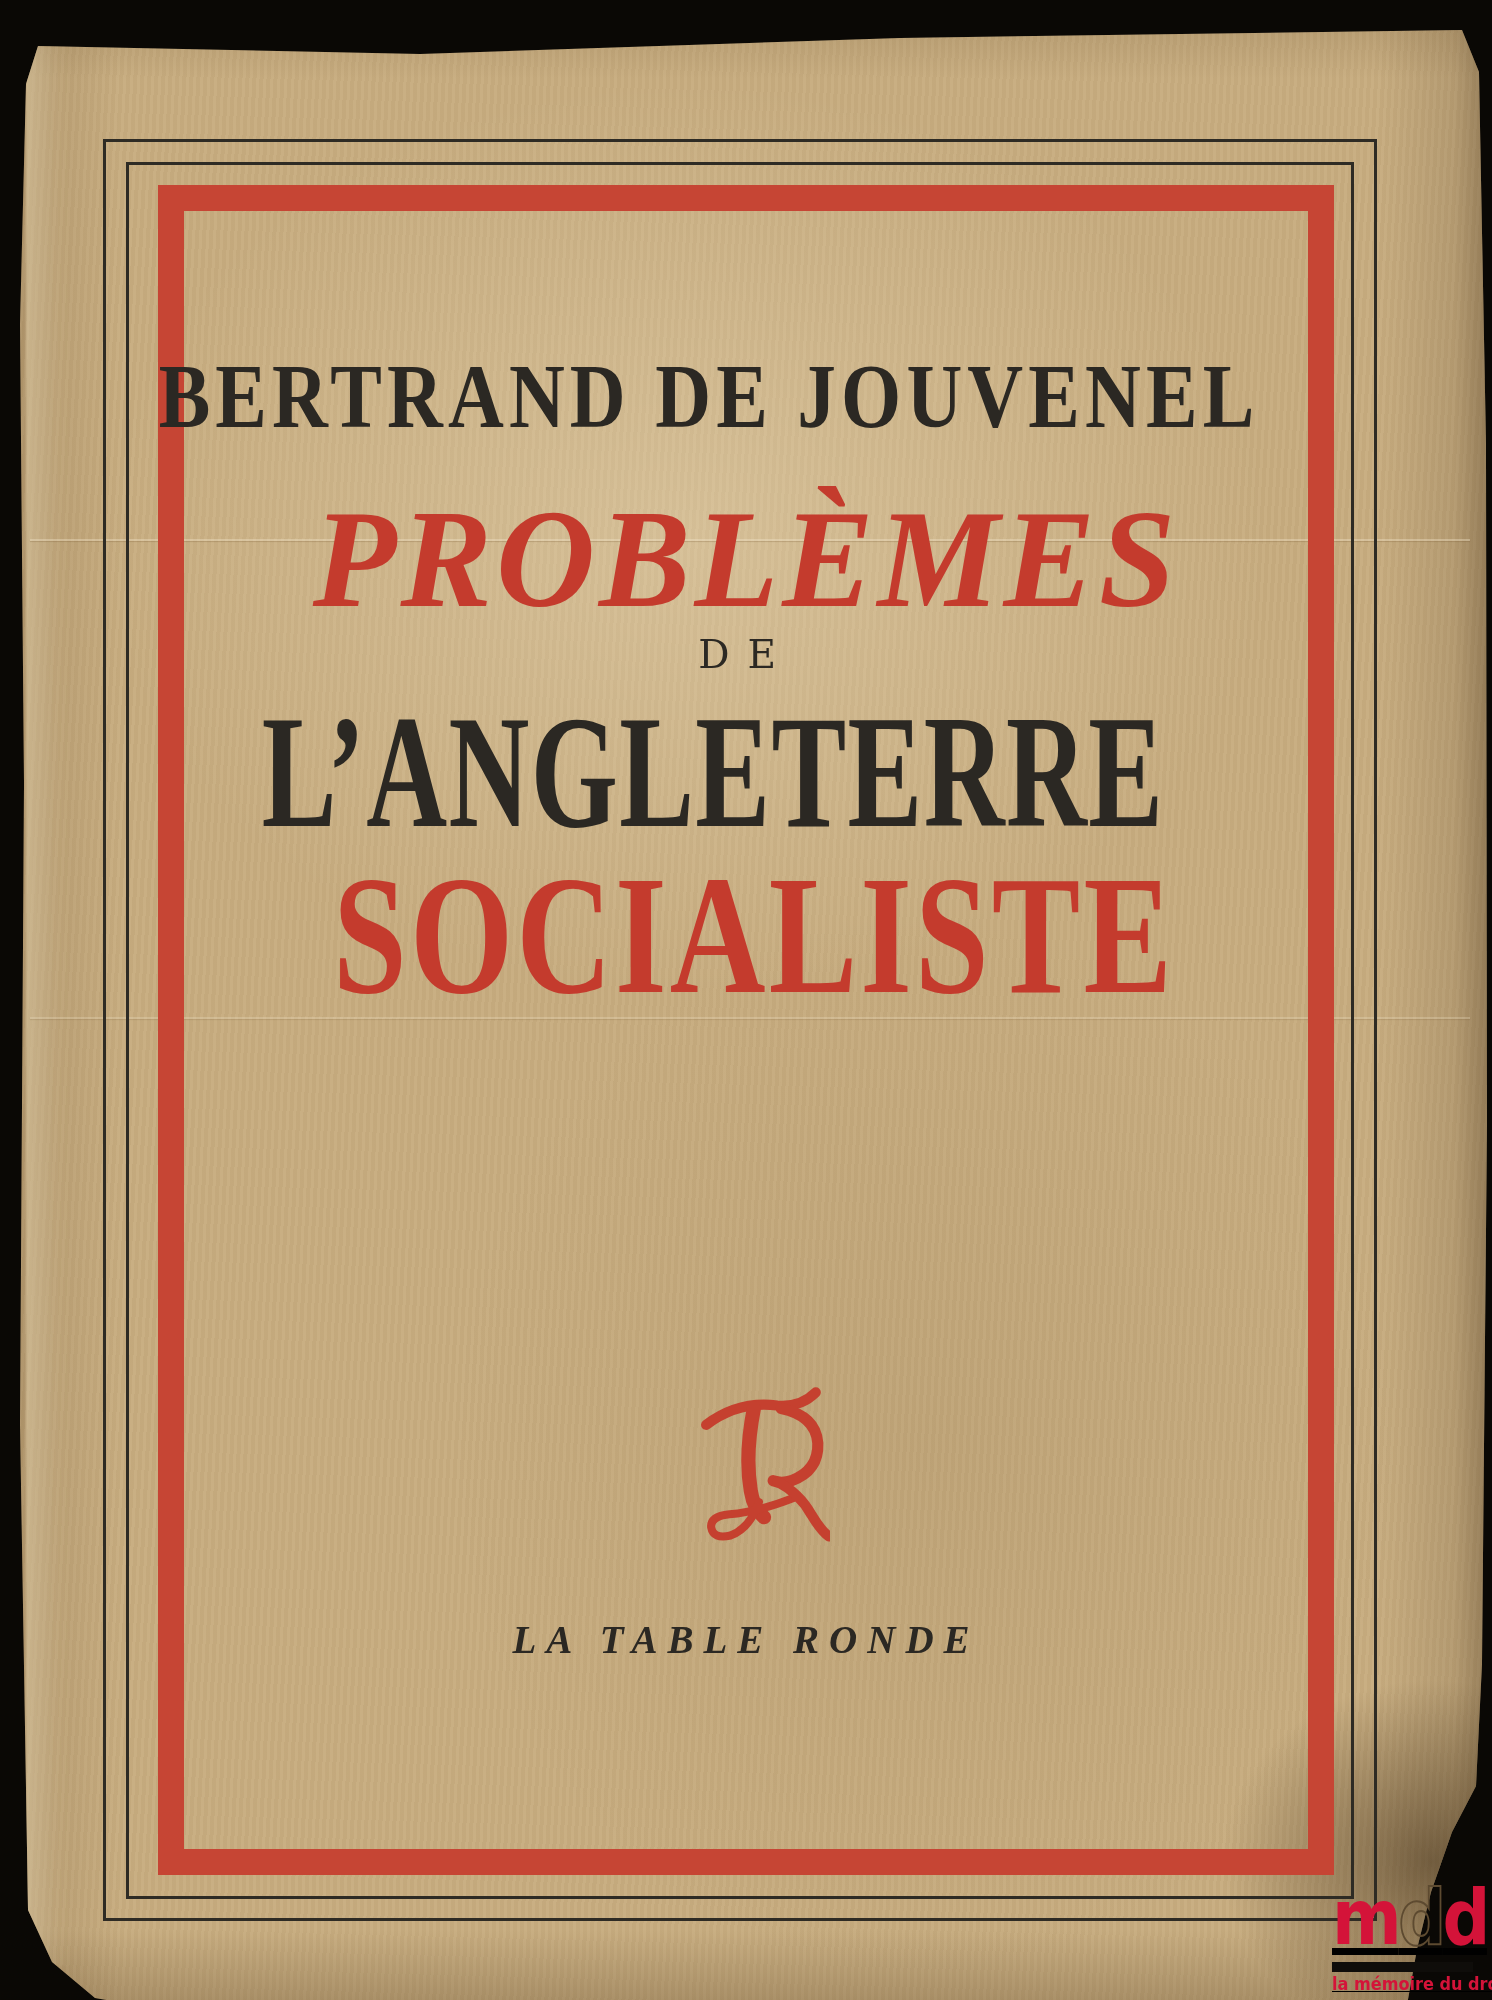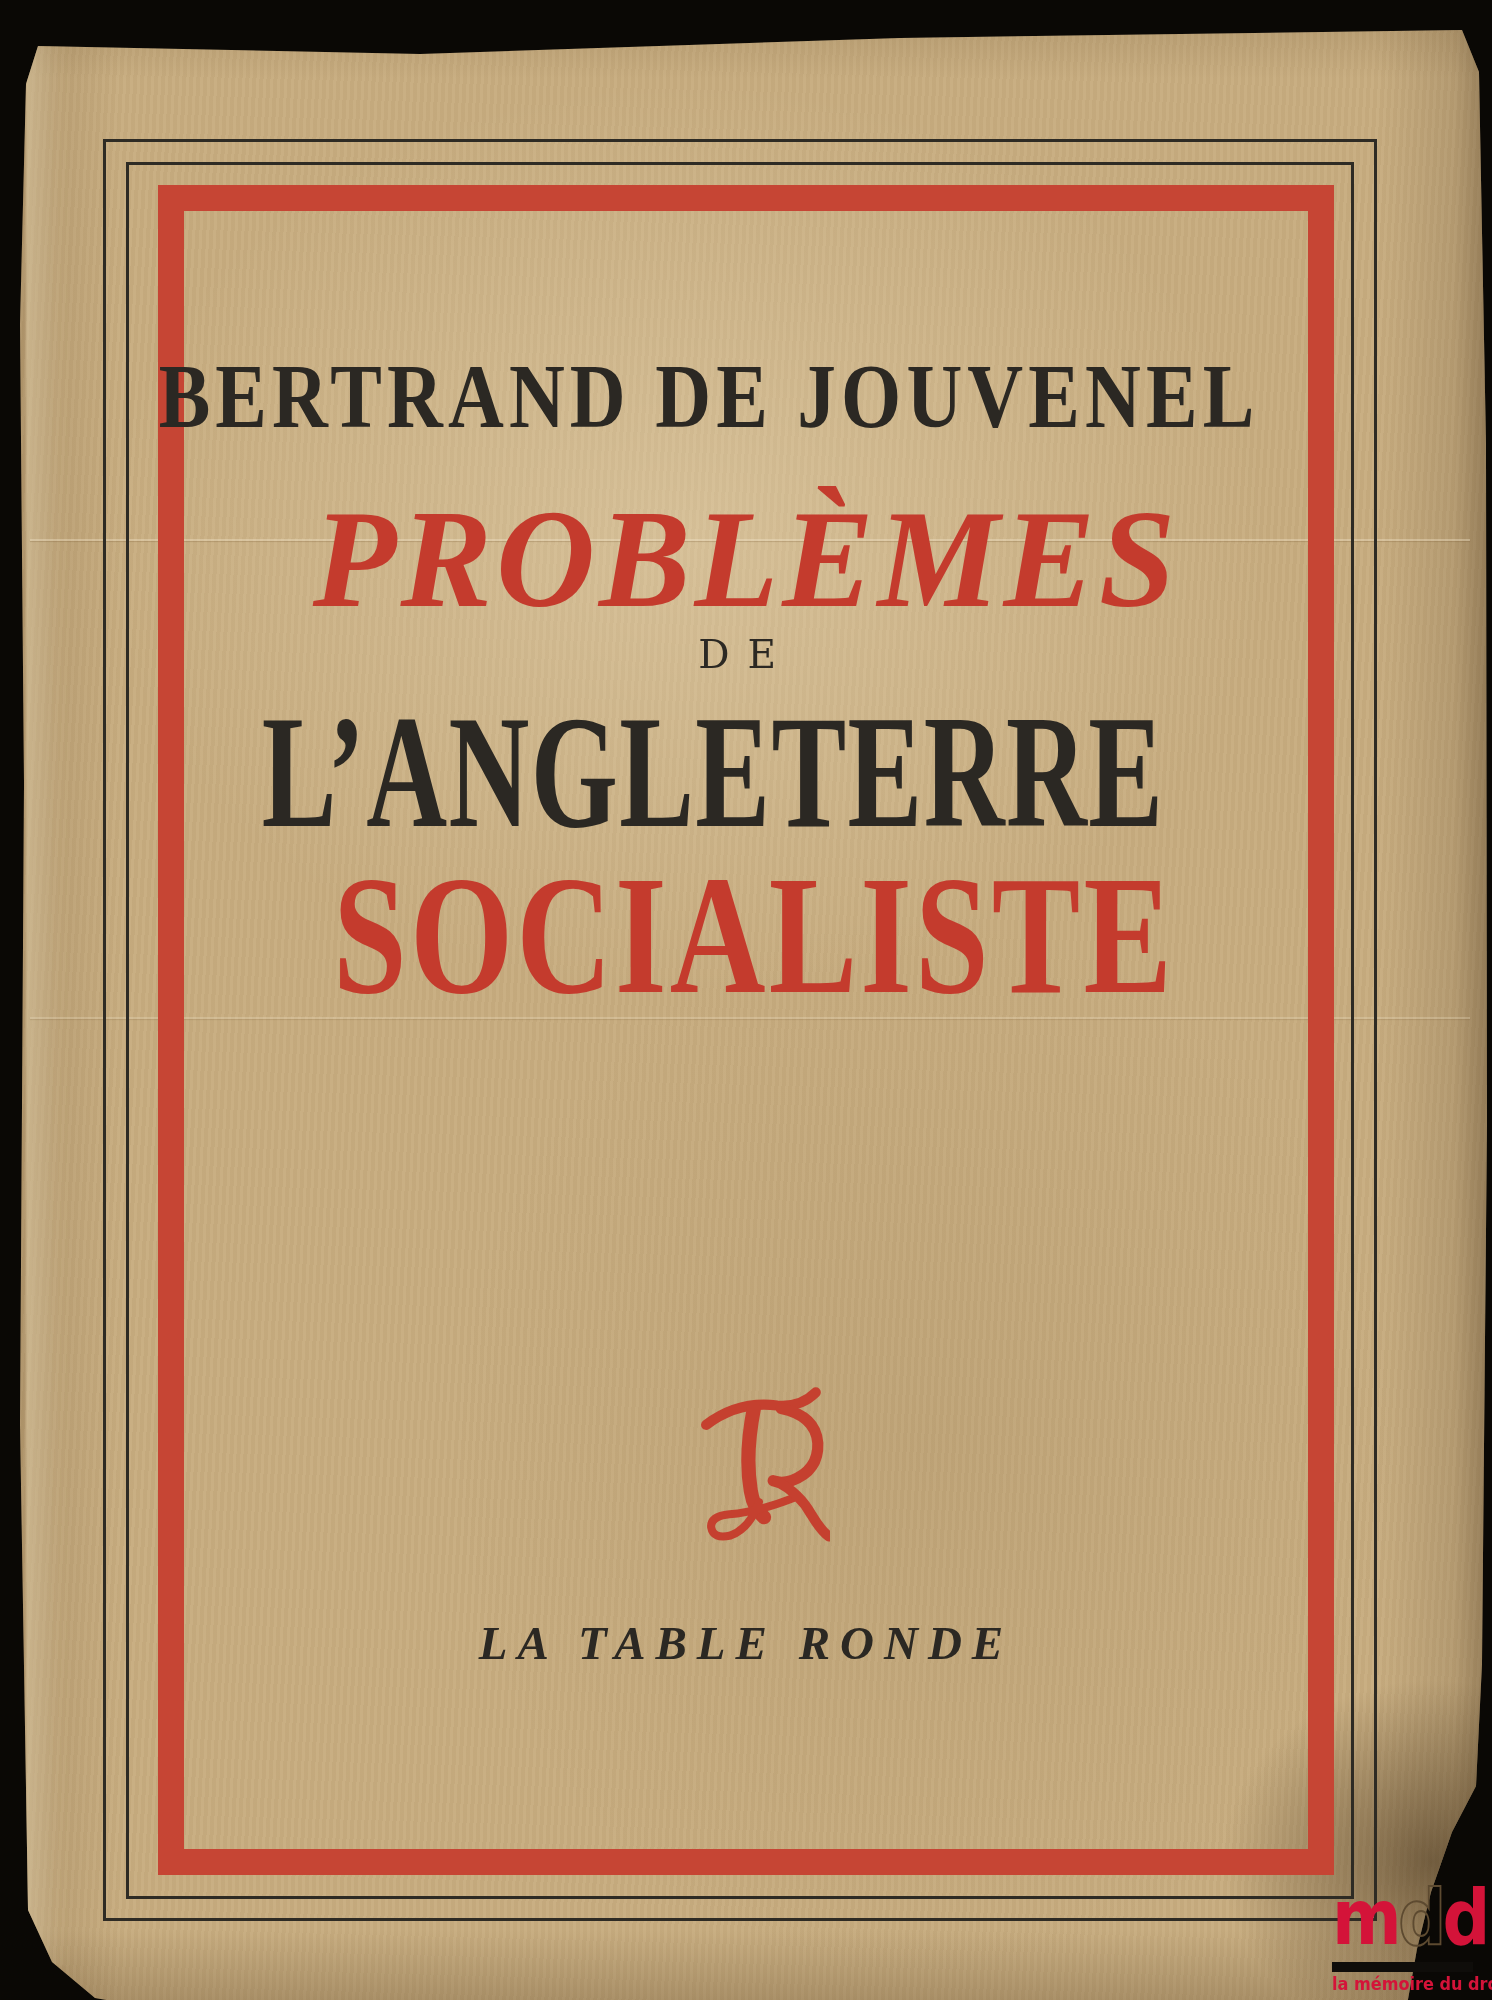--- a/index.html
+++ b/index.html
@@ -66,31 +66,31 @@
   .title3{
     top:668px;font-size:160px;font-weight:700;letter-spacing:2px;
     transform:translateX(calc(-50% - 33px)) scaleX(0.70);
   }
   .title4{
     top:826px;font-size:170px;font-weight:700;letter-spacing:4px;
     color:var(--title-red,#c43b2d);
     transform:translateX(calc(-50% + 8px)) scaleX(0.78);
   }
   .publisher{
-    top:1596px;font-size:47px;font-weight:700;font-style:italic;letter-spacing:10px;
+    top:1596px;font-size:39px;font-weight:700;font-style:italic;letter-spacing:10px;
     transform:translateX(-50%);
   }
   
   .monogram{
     position:absolute;left:50%;top:1360px;width:132px;height:168px;
     transform:translateX(calc(-50% + 18px));
     color:var(--mono-red,#c5402f);
   }
   
-  .mdd{position:absolute;left:1332px;top:1880px;width:160px;}
+  .mdd{position:absolute;left:1332px;top:1880px;width:160px;text-decoration:underline;}
   .mdd-letters{
     font-family:"DejaVu Sans","Liberation Sans",sans-serif;
     font-weight:700;font-size:76px;line-height:1;letter-spacing:-4px;
     transform:scaleX(0.88);transform-origin:left center;
     color:var(--mdd-red,#d41339);white-space:nowrap;
   }
   .mdd-letters .outline{
     color:transparent;-webkit-text-stroke:2px #5d4a30;
   }
   .mdd-bar{margin-top:6px;width:141px;height:10px;background:#0f0d0a;}

